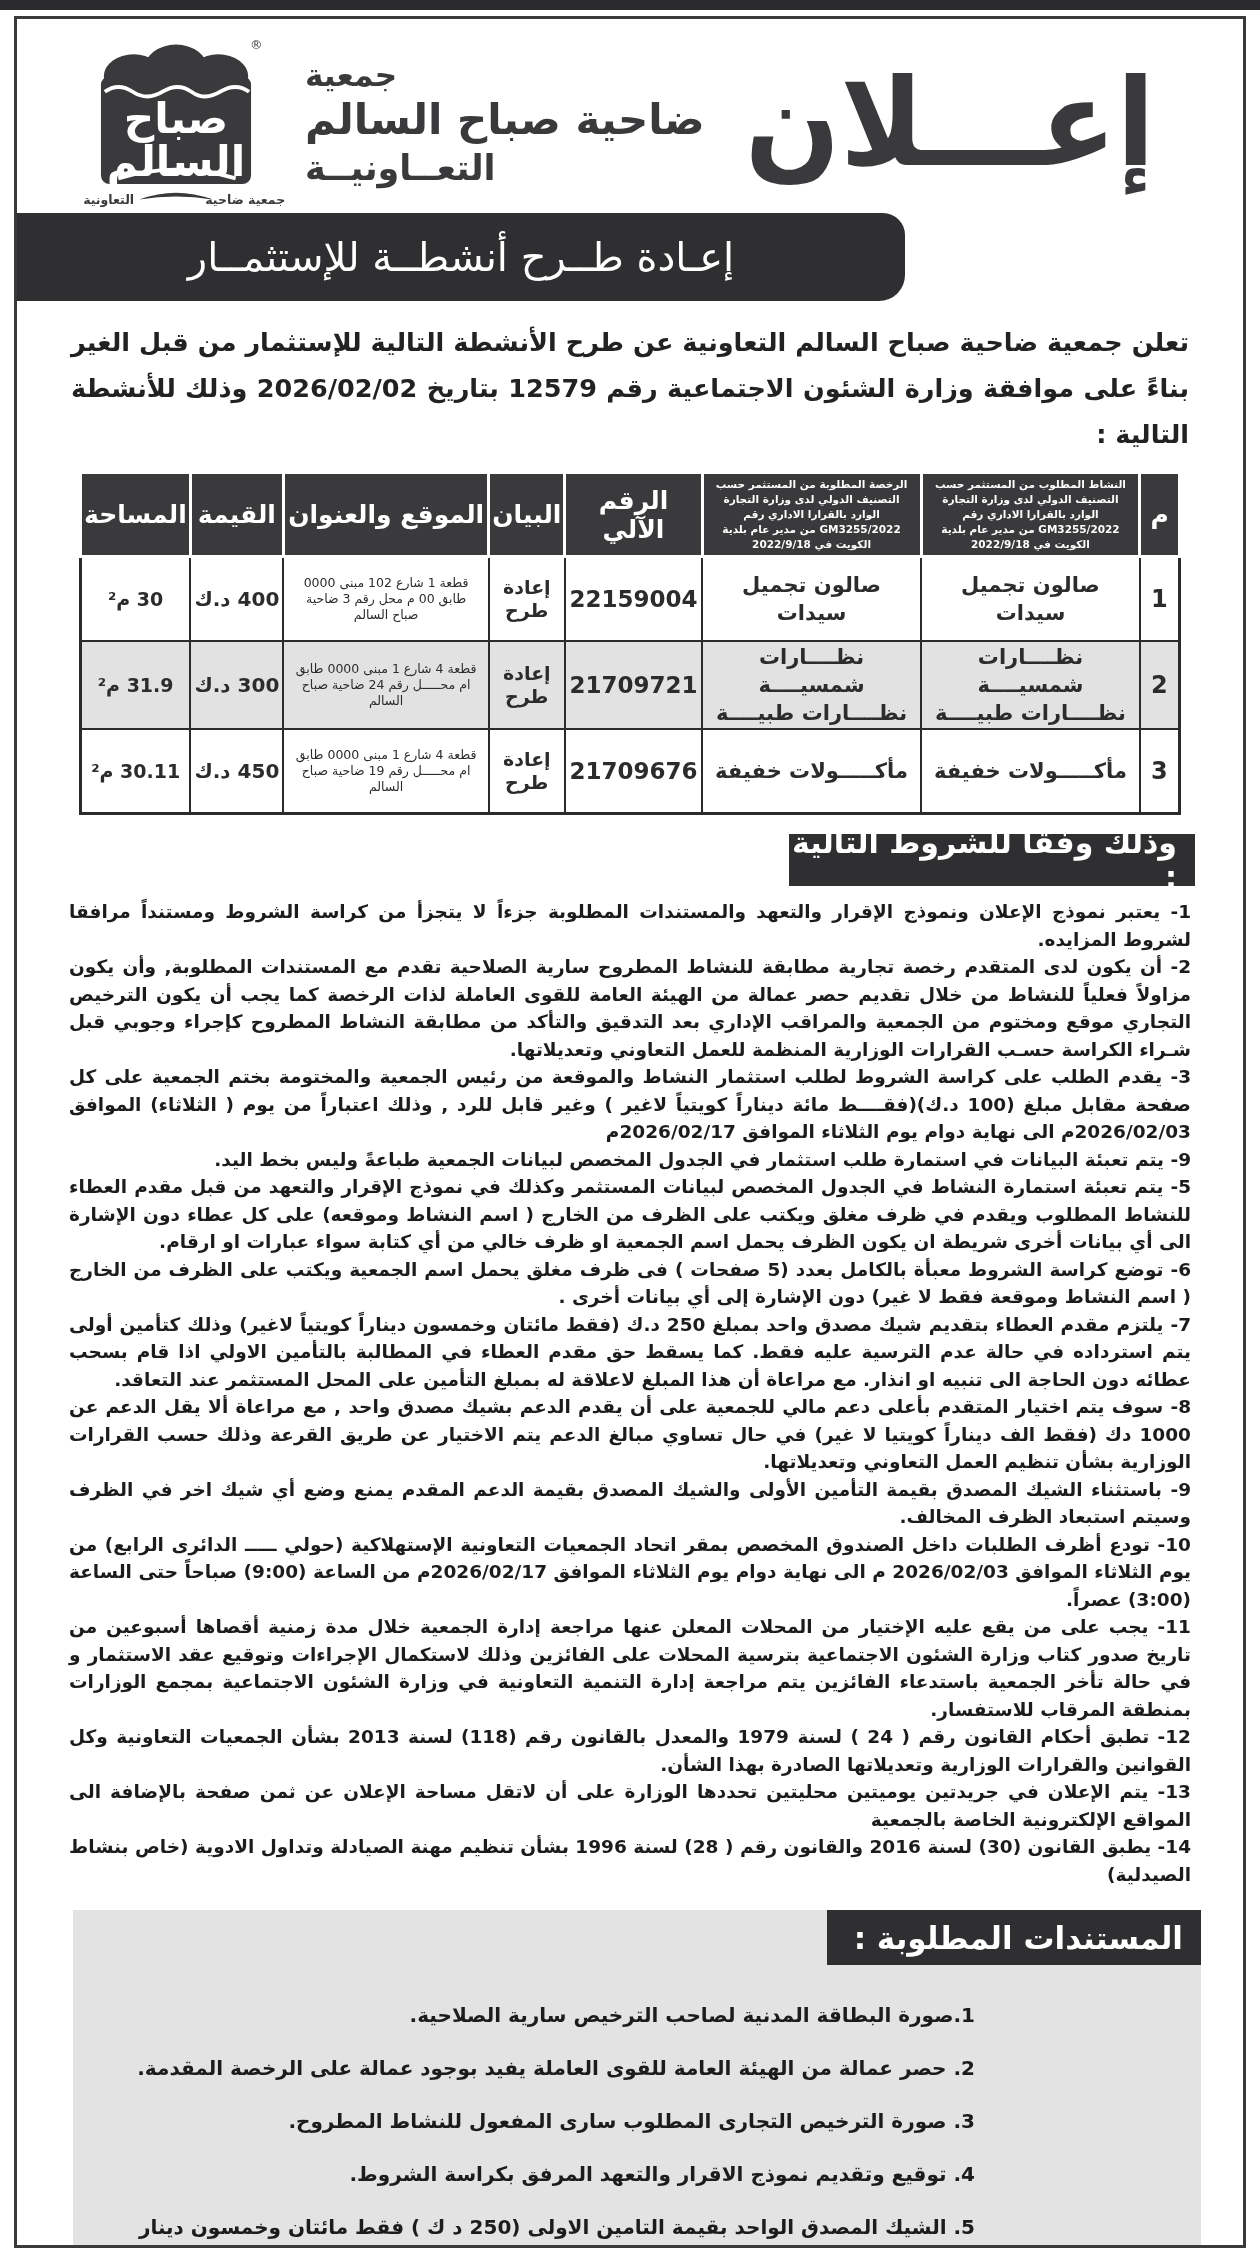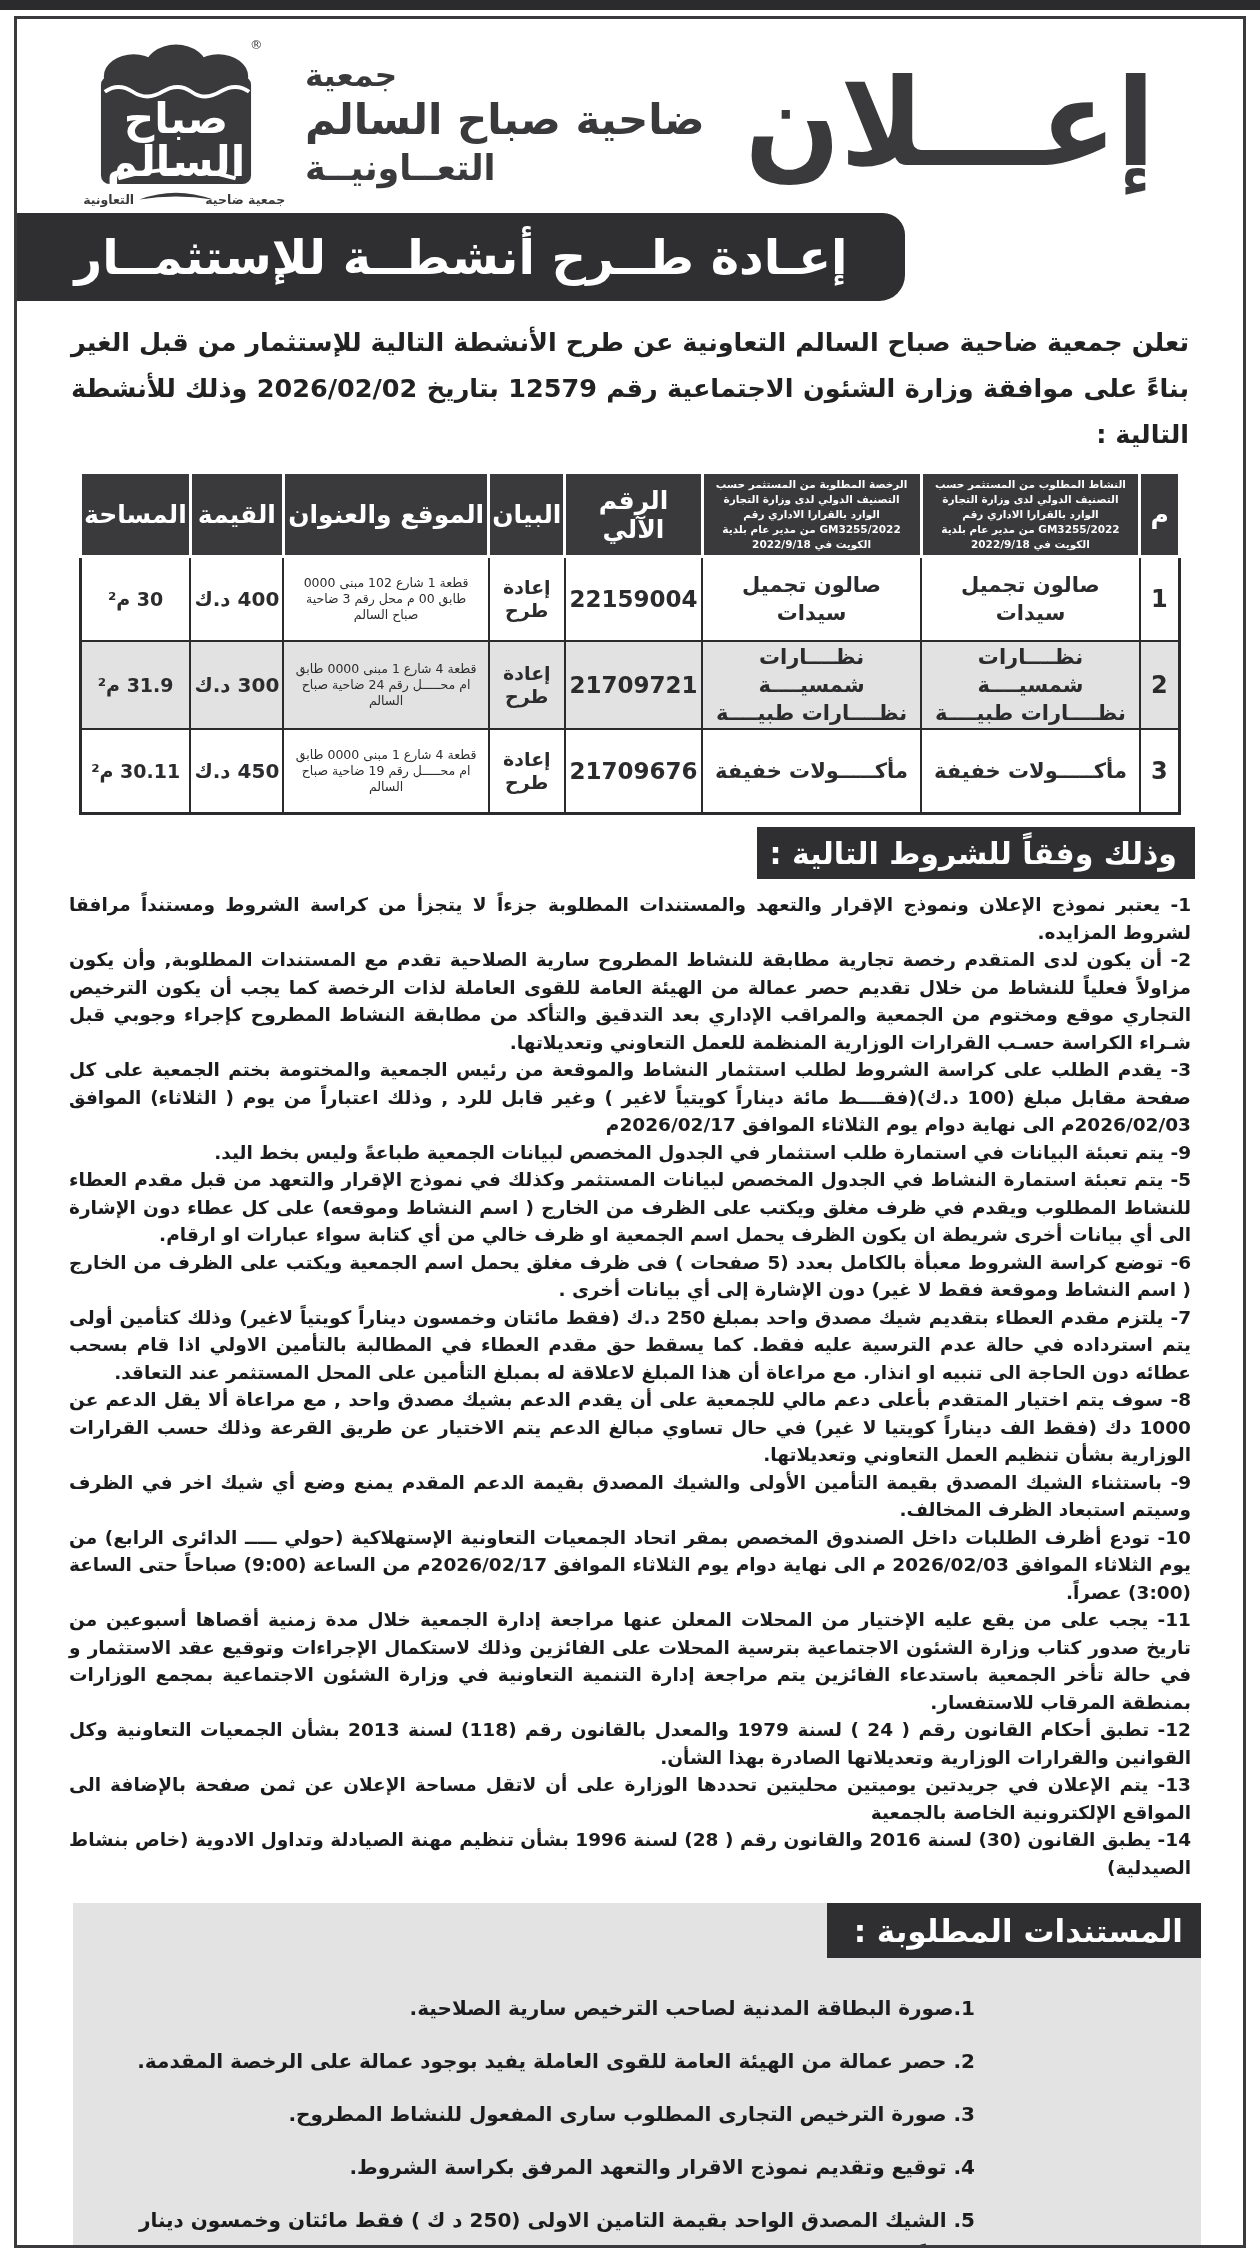--- a/index.html
+++ b/index.html
@@ -15,21 +15,21 @@
     transform:scaleY(1.08);letter-spacing:-2px;}
   .org{direction:rtl;text-align:left;margin-left:14px;line-height:1.25;color:#3a3a3c;white-space:nowrap;}
   .org-l1{font-size:31px;font-weight:bold;}
   .org-l2{font-size:42px;font-weight:bold;}
   .org-l3{font-size:35px;font-weight:bold;letter-spacing:4px;}
   .logo{width:222px;height:178px;flex:0 0 auto;margin-right:4px;}
 
   
   .mainbanner{direction:ltr;width:888px;margin:6px auto 0 -48px;height:88px;background:#2f2f31;
     border-radius:0 22px 26px 0;display:flex;align-items:center;justify-content:center;}
-  .mainbanner span{color:#fff;font-size:48px;font-weight:bold;direction:rtl;}
+  .mainbanner span{color:#fff;font-size:40px;font-weight:normal;direction:rtl;}
 
   .intro{margin:18px 6px 14px 6px;font-size:25.5px;font-weight:bold;color:#222;
     line-height:46px;text-align:justify;}
 
   
   table.acts{width:calc(100% - 28px);margin:0 14px;border-collapse:collapse;direction:rtl;
     border:3px solid #2b2b2d;}
   table.acts th{background:#3a3a3c;color:#fff;border:3px solid #fff;vertical-align:middle;}
   table.acts td{border:2px solid #2b2b2d;vertical-align:middle;text-align:center;}
   th.small-h{font-size:10.5px;font-weight:bold;line-height:15px;padding:3px 6px;}
@@ -38,22 +38,22 @@
   td.c-act{font-size:21px;font-weight:bold;white-space:pre-line;line-height:28px;width:248px;}
   td.c-num{font-size:23px;font-weight:bold;width:135px;font-family:"DejaVu Sans",sans-serif;}
   td.c-stat{font-size:19px;font-weight:bold;white-space:pre-line;line-height:23px;width:72px;}
   td.c-loc{font-size:12.5px;font-weight:normal;line-height:16px;width:220px;text-align:right;padding:17px 8px;margin-left:8px;}
   td.c-val{font-size:20px;font-weight:bold;width:92px;}
   td.c-area{font-size:19px;font-weight:bold;width:80px;}
   tr.shade td{background:#e2e2e2;}
 
   
   .secbanner{background:#2f2f31;color:#fff;font-weight:bold;font-size:30px;
-    width:438px;height:52px;display:flex;align-items:center;padding-right:18px;
-    box-sizing:border-box;margin-top:12px;}
+    width:406px;height:52px;display:flex;align-items:center;padding-right:18px;
+    box-sizing:border-box;margin-top:19px;}
   .cond{margin:0 4px;font-size:18.5px;font-weight:bold;color:#1c1c1e;
     line-height:27.5px;text-align:justify;}
   .conds{margin-top:12px;}
 
   
   .docs-panel{background:#e3e3e3;margin:22px -6px 0 8px;padding-bottom:26px;}
   .docs-title{margin-top:0;font-size:31px;height:55px;width:374px;}
   .doc-list{padding:16px 210px 0 30px;}
   .doc-item{margin:16px;font-size:20px;font-weight:bold;color:#1c1c1e;line-height:37px;text-align:right;}
 </style>

